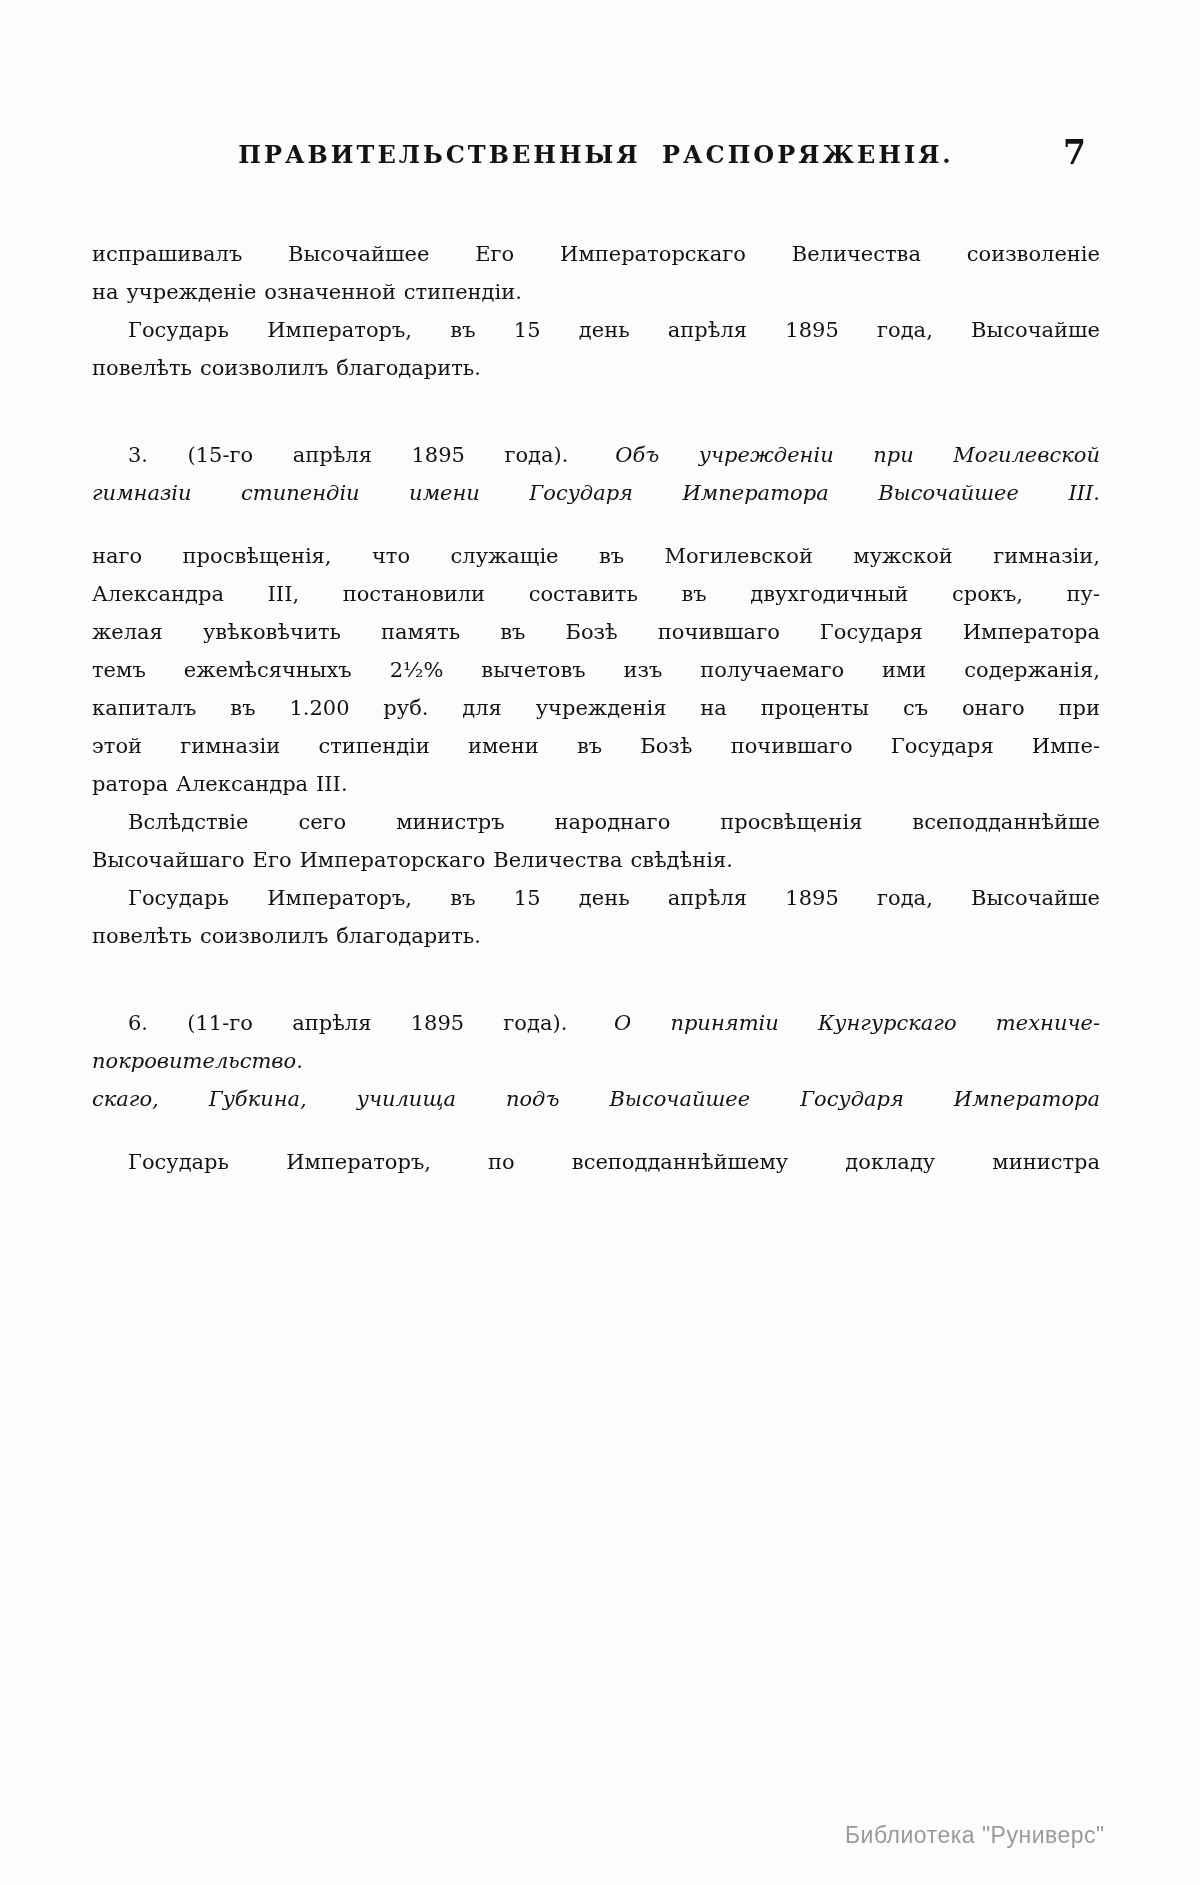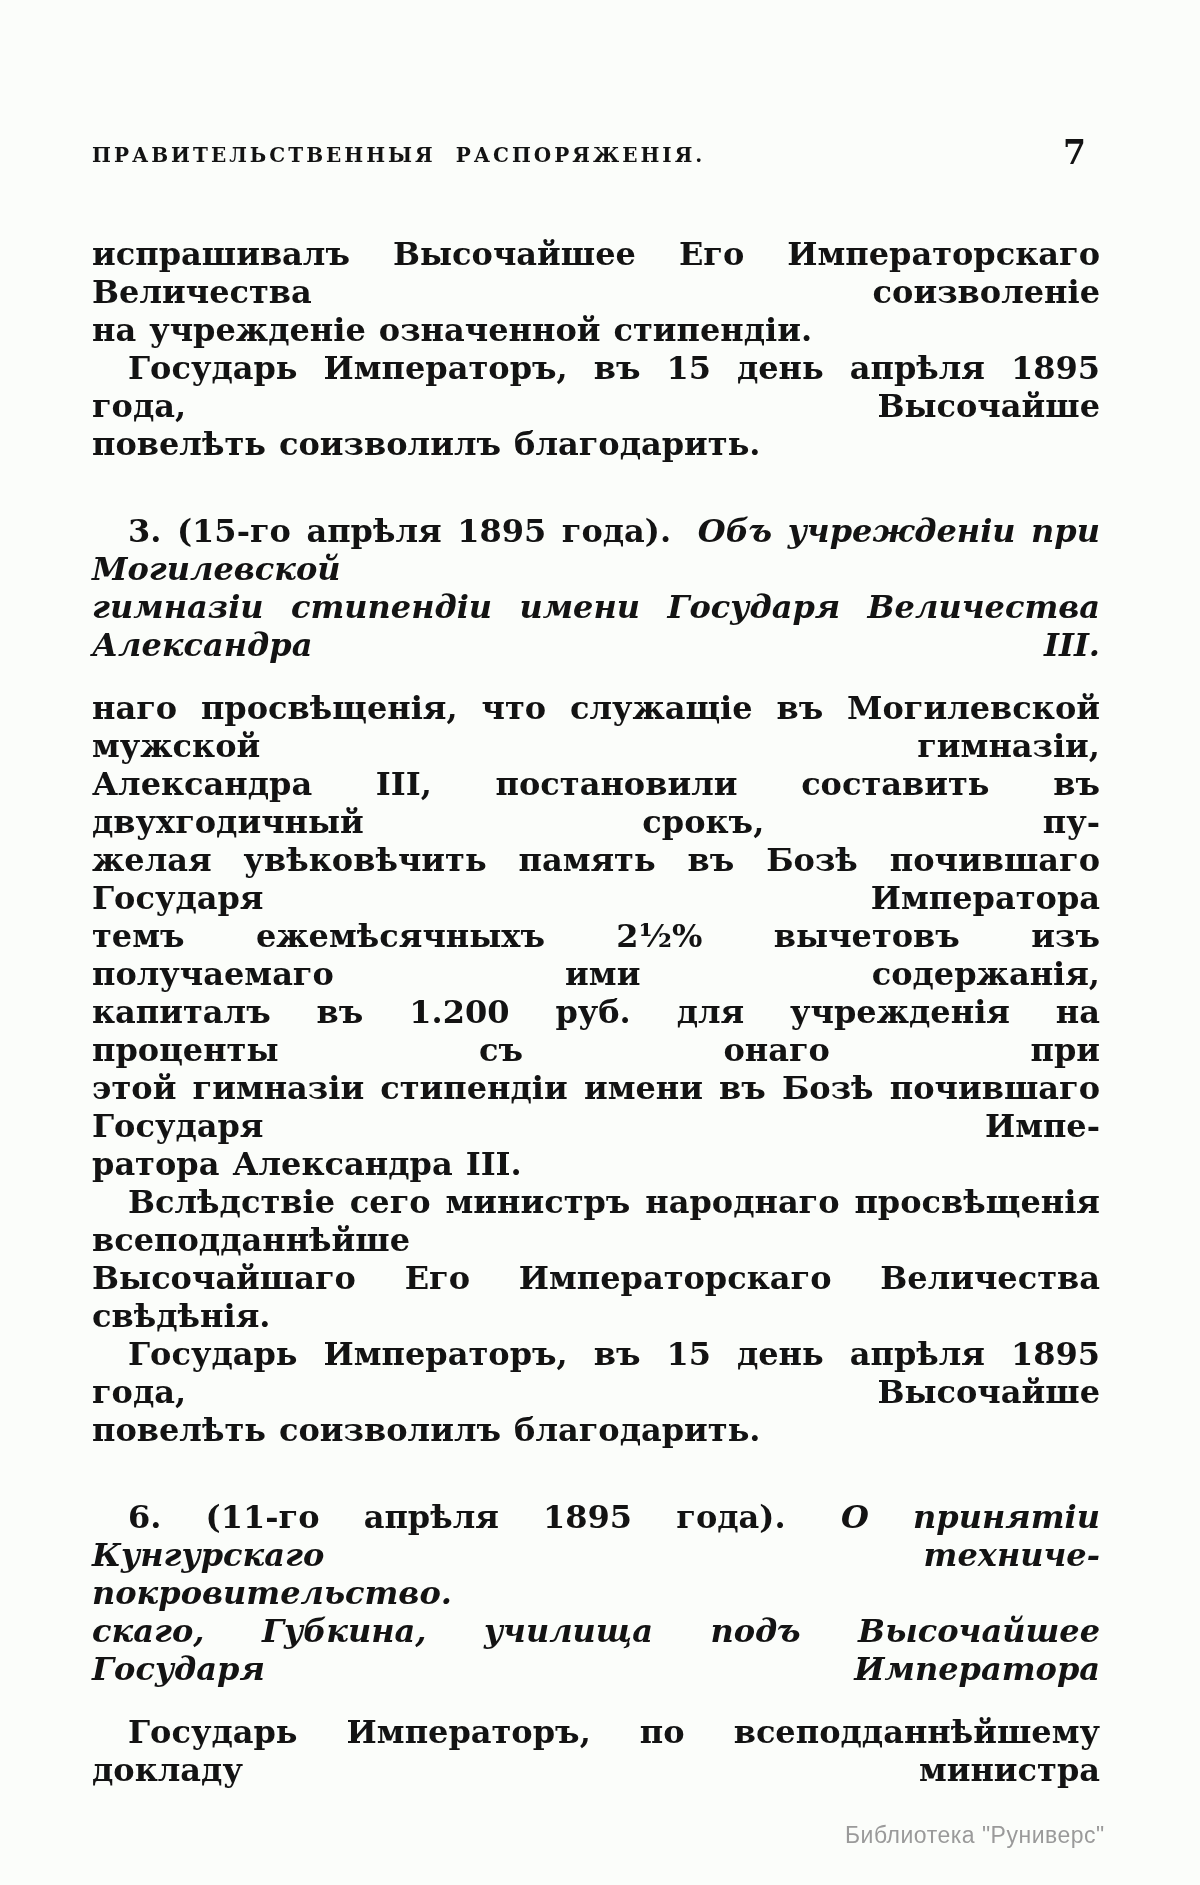--- a/index.html
+++ b/index.html
@@ -17,40 +17,40 @@
     overflow: hidden;
   }
   .sheet {
     padding: 135px 100px 0 92px;
   }
   .running-head {
     position: relative;
     height: 40px;
   }
   .running-title {
-    text-align: left;
-    font-size: 20px;
+    text-align: center;
+    font-size: 24px;
     font-weight: bold;
     letter-spacing: 3px;
     word-spacing: 10px;
     line-height: 40px;
   }
   .page-num {
     position: absolute;
     right: 14px;
     top: -2px;
     font-size: 33px;
     font-weight: bold;
     line-height: 40px;
   }
   .content { margin-top: 60px; }
   .para { margin: 0; }
   .line {
-    font-size: 32px;
-    font-weight: bold;
+    font-size: 21px;
+    font-weight: normal;
     line-height: 38px;
     text-align: justify;
     text-align-last: justify;
     word-spacing: 0.06em;
   }
   .line.last { text-align-last: left; }
   .indent { text-indent: 36px; }
   .heading { margin-top: 49px; margin-bottom: 25px; }
   .heading .it { font-style: italic; }
   .heading .num { font-style: normal; margin-right: 0.35em; }
@@ -85,21 +85,21 @@
       <p class="para">
         <span class="line indent" style="display:block">Государь Императоръ, въ 15 день апрѣля 1895 года, Высочайше</span>
         <span class="line last" style="display:block">повелѣть соизволилъ благодарить.</span>
       </p>
 
       <div class="heading">
         <div class="line indent">
           <span class="num">3. (15-го апрѣля 1895 года).</span>
           <span class="it">Объ учрежденіи при Могилевской</span>
         </div>
-        <div class="line it">гимназіи стипендіи имени Государя Величества Александра III.</div>
+        <div class="line it">гимназіи стипендіи имени Государя Императора Высочайшее III.</div>
       </div>
 
       <p class="para">
         <span class="line" style="display:block">наго просвѣщенія, что служащіе въ Могилевской мужской гимназіи,</span>
         <span class="line" style="display:block">Александра III, постановили составить въ двухгодичный срокъ, пу-</span>
         <span class="line" style="display:block">желая увѣковѣчить память въ Бозѣ почившаго Государя Императора</span>
         <span class="line" style="display:block">темъ ежемѣсячныхъ 2¹⁄₂% вычетовъ изъ получаемаго ими содержанія,</span>
         <span class="line" style="display:block">капиталъ въ 1.200 руб. для учрежденія на проценты съ онаго при</span>
         <span class="line" style="display:block">этой гимназіи стипендіи имени въ Бозѣ почившаго Государя Импе-</span>
         <span class="line last" style="display:block">ратора Александра III.</span>

